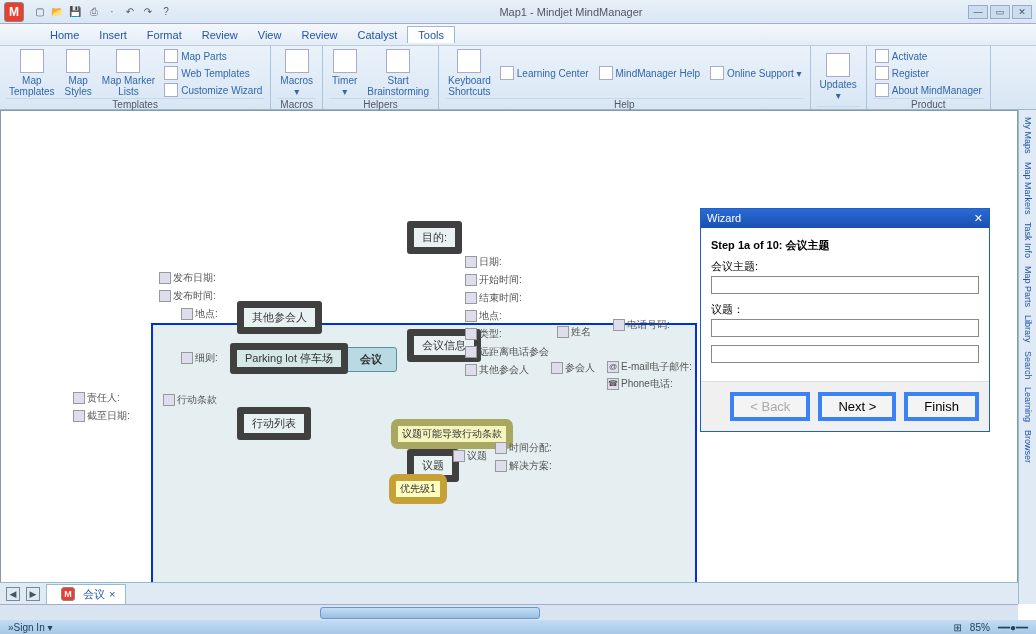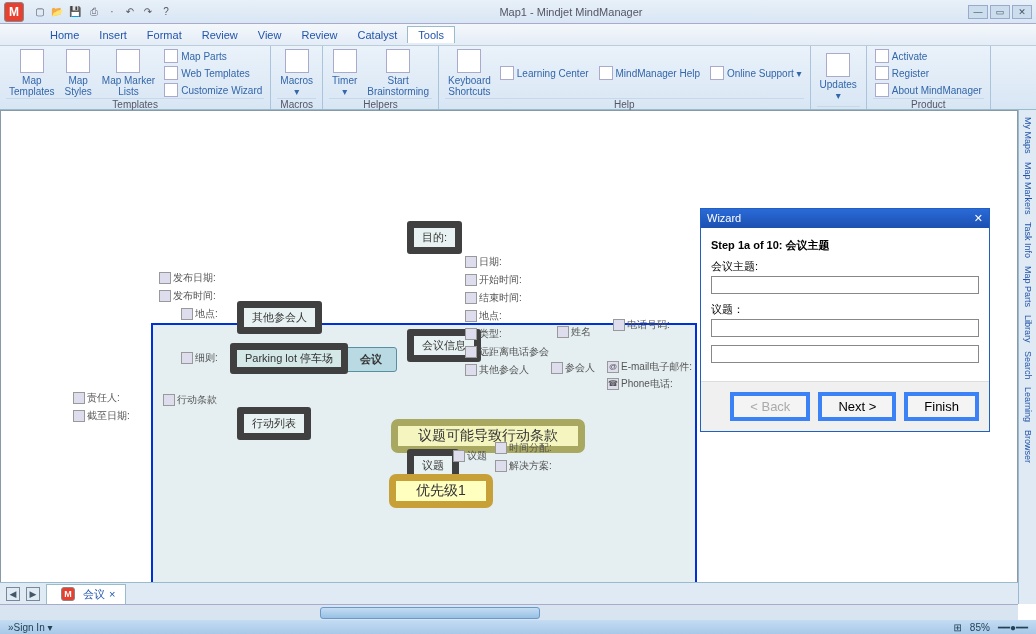--- a/index.html
+++ b/index.html
@@ -30,21 +30,21 @@
 .side-panel { position:absolute; top:110px; right:0; width:18px; bottom:30px; background:#e0eaf4; border-left:1px solid #9bc; font-size:9px; display:flex; flex-direction:column; align-items:center; gap:2px; padding-top:4px; }
 .side-tab { writing-mode:vertical-rl; color:#2255aa; padding:3px 1px; cursor:pointer; }
 
 .selection-box { position:absolute; left:150px; top:212px; width:546px; height:262px; border:2px solid #0030d8; background:rgba(150,190,200,0.25); }
 
 .node { position:absolute; background:#fff; border:7px solid #404040; border-radius:3px; padding:2px 8px; font-size:11px; color:#333; white-space:nowrap; }
 .node-main { background:#b9dae2; border:1px solid #5890a0; font-weight:bold; padding:4px 14px; }
 .node-soft { background:#e9f2f2; }
 .node-fill { background:#d4e8e8; }
 .node-yellow { background:#f5f5c0; border-color:#a8a860; }
-.node-tiny { font-size:14px; padding:1px 20px;border-radius:7px; }
+.node-tiny { font-size:10px; padding:1px 4px;border-radius:7px; }
 .label-tag { position:absolute; font-size:10px; color:#555; white-space:nowrap; padding:0 2px; }
 .icon-dot { display:inline-block; width:12px; height:12px; border:1px solid #999; background:#dde; margin-right:2px; vertical-align:middle; font-size:8px; text-align:center; line-height:10px; }
 
 .wizard { position:absolute; left:700px; top:208px; width:290px; border:1px solid #2060c0; background:#fff; }
 .wizard-title { background:linear-gradient(#2a6ad8,#1c50b0); color:#fff; padding:3px 6px; font-size:11px; display:flex; justify-content:space-between; }
 .wizard-title span:last-child { cursor:pointer; }
 .wizard-body { padding:10px; font-size:11px; }
 .wizard-step { font-weight:bold; margin-bottom:6px; }
 .wizard-instr { margin-bottom:14px; font-size:10px; }
 .wizard-field { margin-bottom:8px; }

